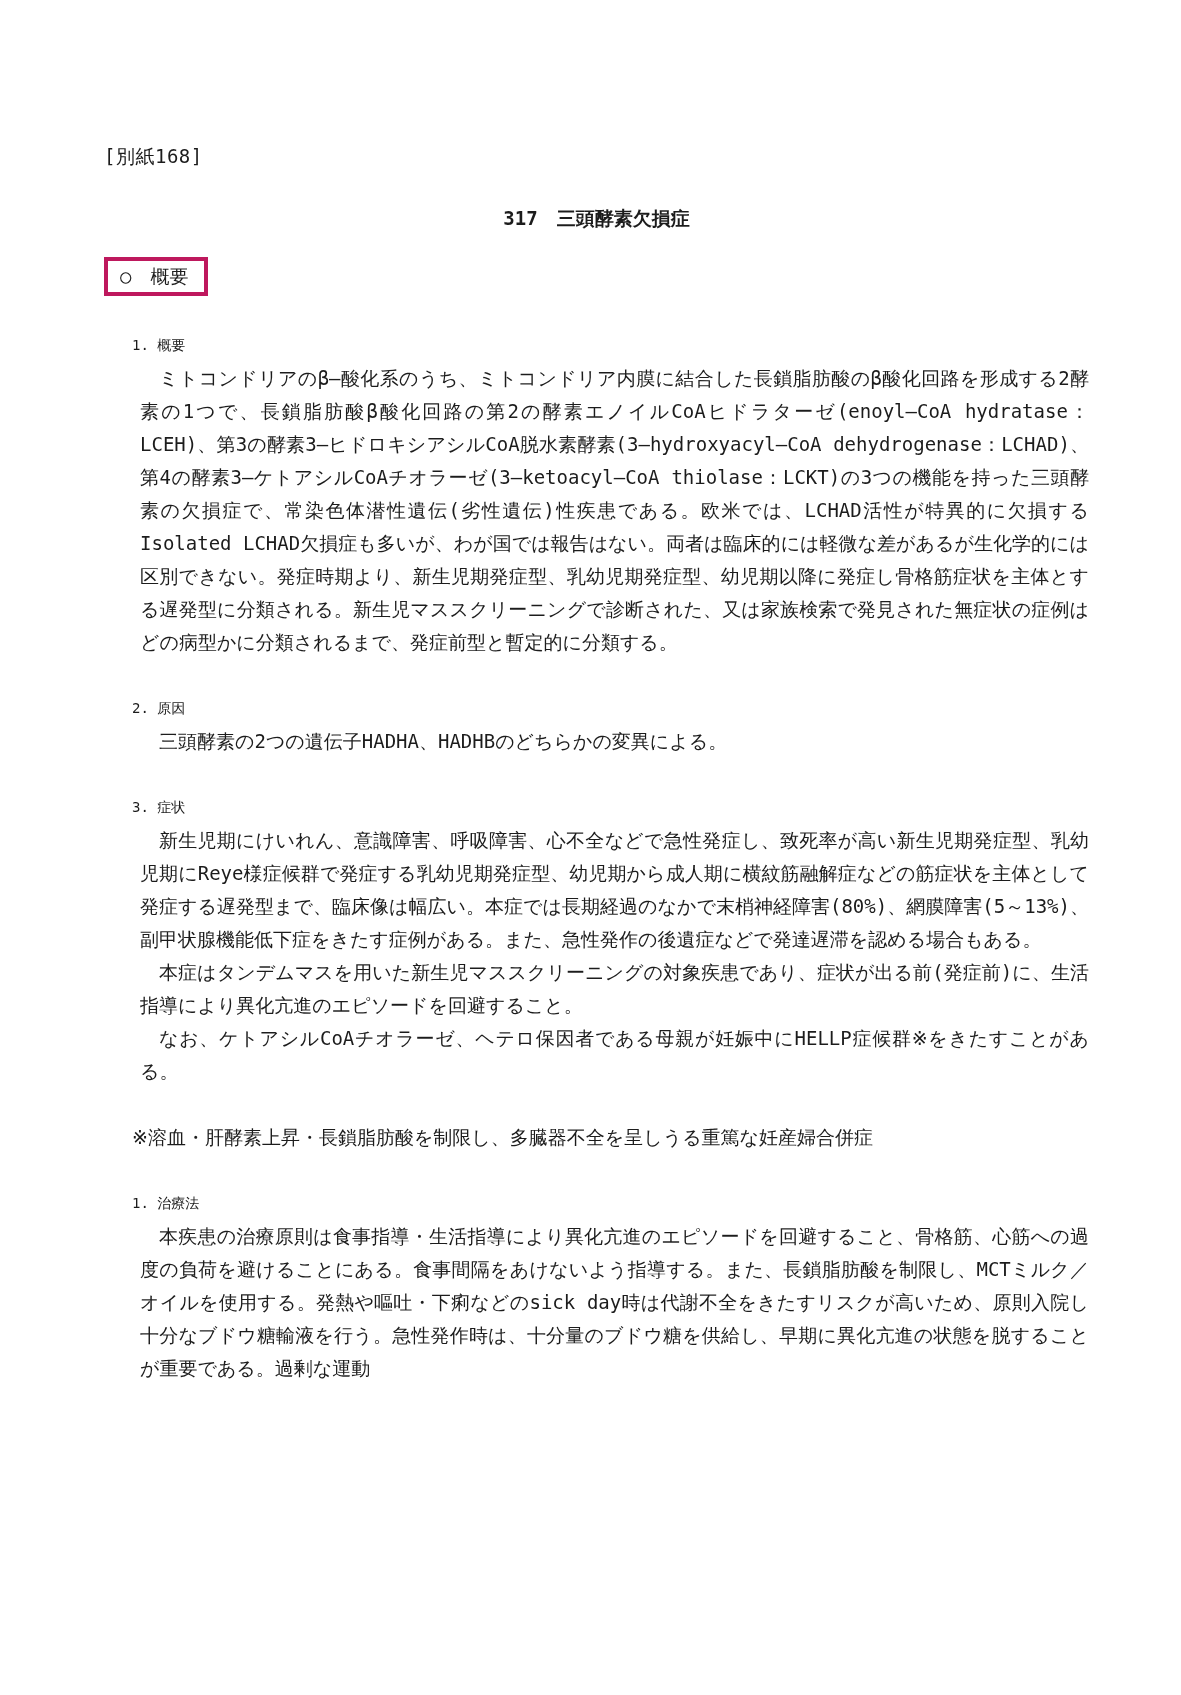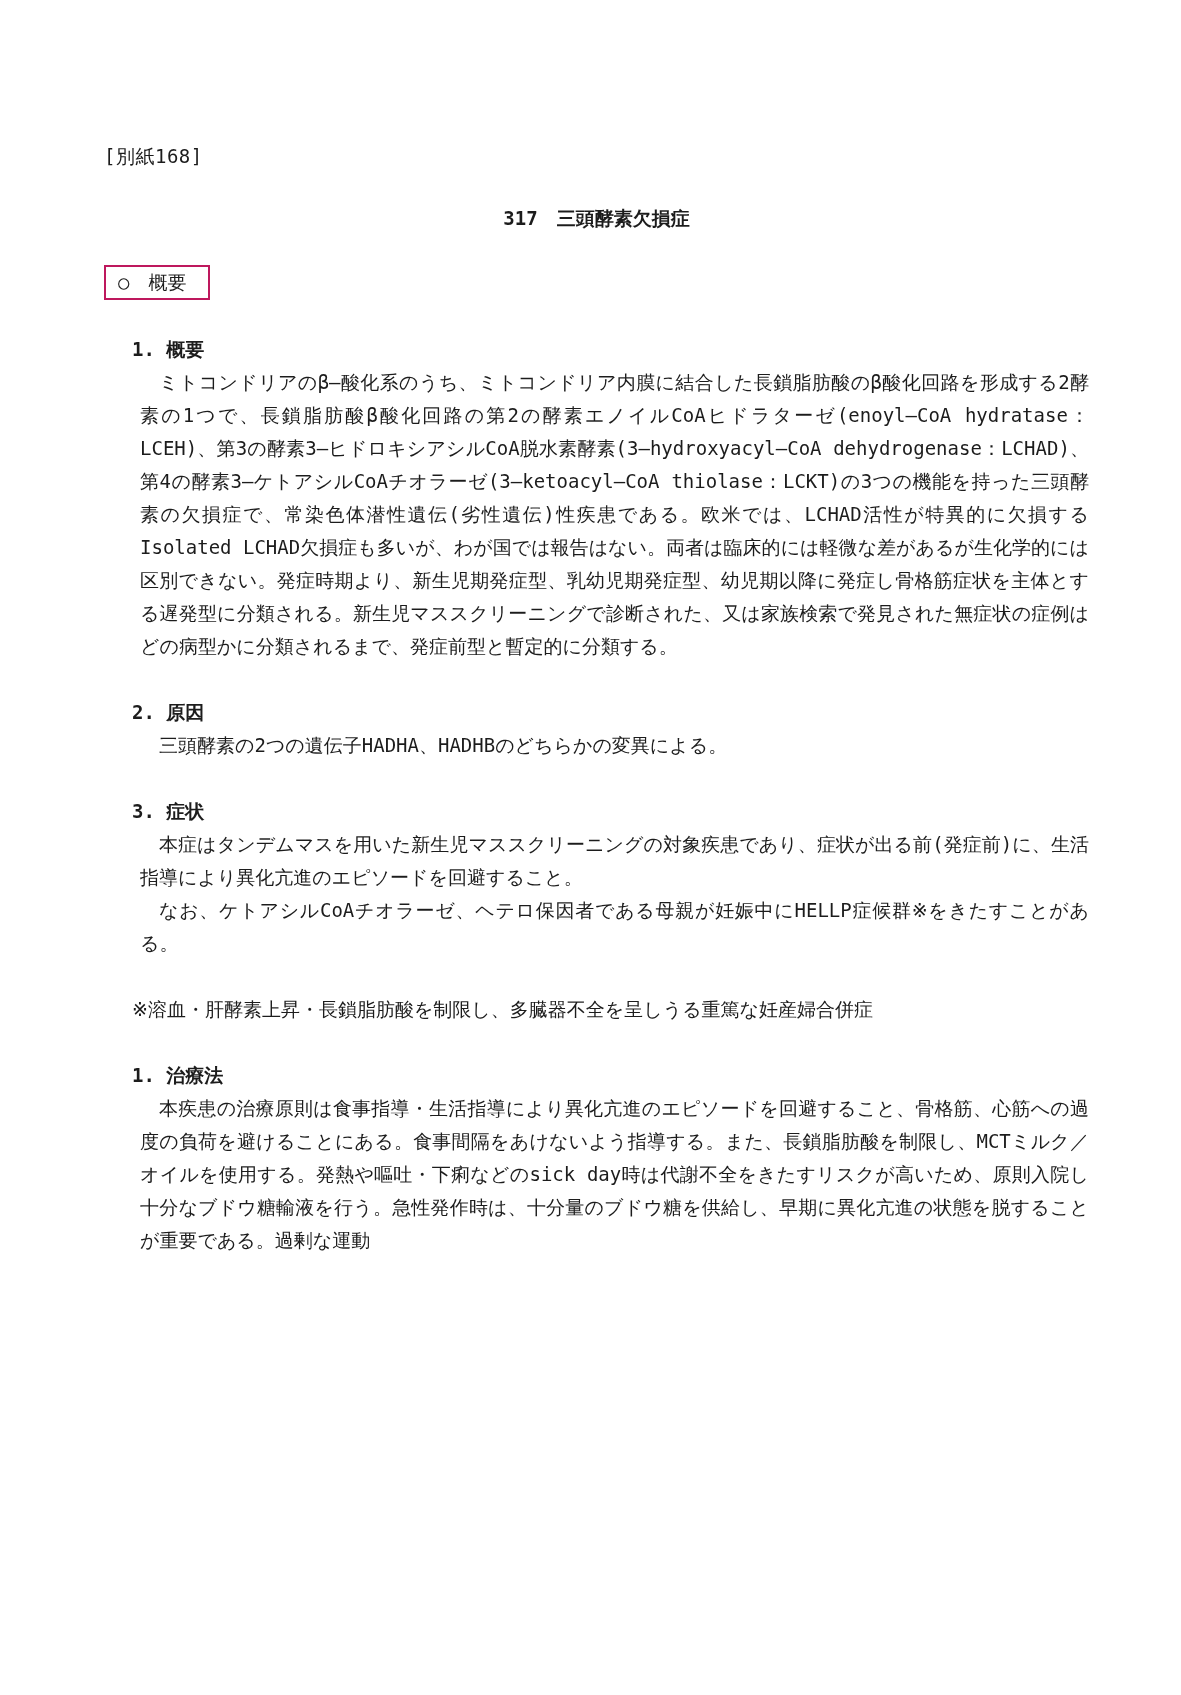--- a/index.html
+++ b/index.html
@@ -22,29 +22,29 @@
     letter-spacing: 0.5px;
   }
   .doc-title {
     text-align: center;
     margin-top: 29px;
     font-weight: bold;
     font-size: 19px;
   }
   .overview-box {
     display: inline-block;
-    border: 2px solid #be185d;
-    padding: 1px 22px 2px 12px;
-    margin-top: 30px;
+    border: 4px solid #be185d;
+    padding: 1px 16px 2px 12px;
+    margin-top: 22px;
     line-height: 28px;
   }
   .sections { margin-top: 6px; }
   .sec-heading {
-    font-size: 19px;
-    font-weight: bold;
+    font-size: 14px;
+    font-weight: normal;
     margin: 33px 0 0 28px;
   }
   .para {
     margin: 0 0 0 36px;
     text-indent: 1em;
     text-align: justify;
     overflow-wrap: break-word;
   }
   .note {
     margin: 33px 0 0 28px;
@@ -74,20 +74,21 @@
       <p class="para">ミトコンドリアのβ―酸化系のうち、ミトコンドリア内膜に結合した長鎖脂肪酸のβ酸化回路を形成する2酵素の1つで、長鎖脂肪酸β酸化回路の第2の酵素エノイルCoAヒドラターゼ(enoyl―CoA hydratase：LCEH)、第3の酵素3―ヒドロキシアシルCoA脱水素酵素(3―hydroxyacyl―CoA dehydrogenase：LCHAD)、第4の酵素3―ケトアシルCoAチオラーゼ(3―ketoacyl―CoA thiolase：LCKT)の3つの機能を持った三頭酵素の欠損症で、常染色体潜性遺伝(劣性遺伝)性疾患である。欧米では、LCHAD活性が特異的に欠損するIsolated LCHAD欠損症も多いが、わが国では報告はない。両者は臨床的には軽微な差があるが生化学的には区別できない。発症時期より、新生児期発症型、乳幼児期発症型、幼児期以降に発症し骨格筋症状を主体とする遅発型に分類される。新生児マススクリーニングで診断された、又は家族検索で発見された無症状の症例はどの病型かに分類されるまで、発症前型と暫定的に分類する。</p>
     </section>
 
     <section>
       <h2 class="sec-heading">2. 原因</h2>
       <p class="para">三頭酵素の2つの遺伝子HADHA、HADHBのどちらかの変異による。</p>
     </section>
 
     <section>
       <h2 class="sec-heading">3. 症状</h2>
+      <p class="para">新生児期にけいれん、意識障害、呼吸障害、心不全などで急性発症し、致死率が高い新生児期発症型、乳幼児期にReye様症候群で発症する乳幼児期発症型、幼児期から成人期に横紋筋融解症などの筋症状を主体として発症する遅発型まで、臨床像は幅広い。本症では長期経過のなかで末梢神経障害(80%)、網膜障害(5～13%)、副甲状腺機能低下症をきたす症例がある。また、急性発作の後遺症などで発達遅滞を認める場合もある。</p>
       <p class="para">本症はタンデムマスを用いた新生児マススクリーニングの対象疾患であり、症状が出る前(発症前)に、生活指導により異化亢進のエピソードを回避すること。</p>
       <p class="para">なお、ケトアシルCoAチオラーゼ、ヘテロ保因者である母親が妊娠中にHELLP症候群※をきたすことがある。</p>
       <p class="note">※溶血・肝酵素上昇・長鎖脂肪酸を制限し、多臓器不全を呈しうる重篤な妊産婦合併症</p>
     </section>
 
     <section>
       <h2 class="sec-heading">1. 治療法</h2>
       <p class="para">本疾患の治療原則は食事指導・生活指導により異化亢進のエピソードを回避すること、骨格筋、心筋への過度の負荷を避けることにある。食事間隔をあけないよう指導する。また、長鎖脂肪酸を制限し、MCTミルク／オイルを使用する。発熱や嘔吐・下痢などのsick day時は代謝不全をきたすリスクが高いため、原則入院し十分なブドウ糖輸液を行う。急性発作時は、十分量のブドウ糖を供給し、早期に異化亢進の状態を脱することが重要である。過剰な運動</p>
     </section>
 

